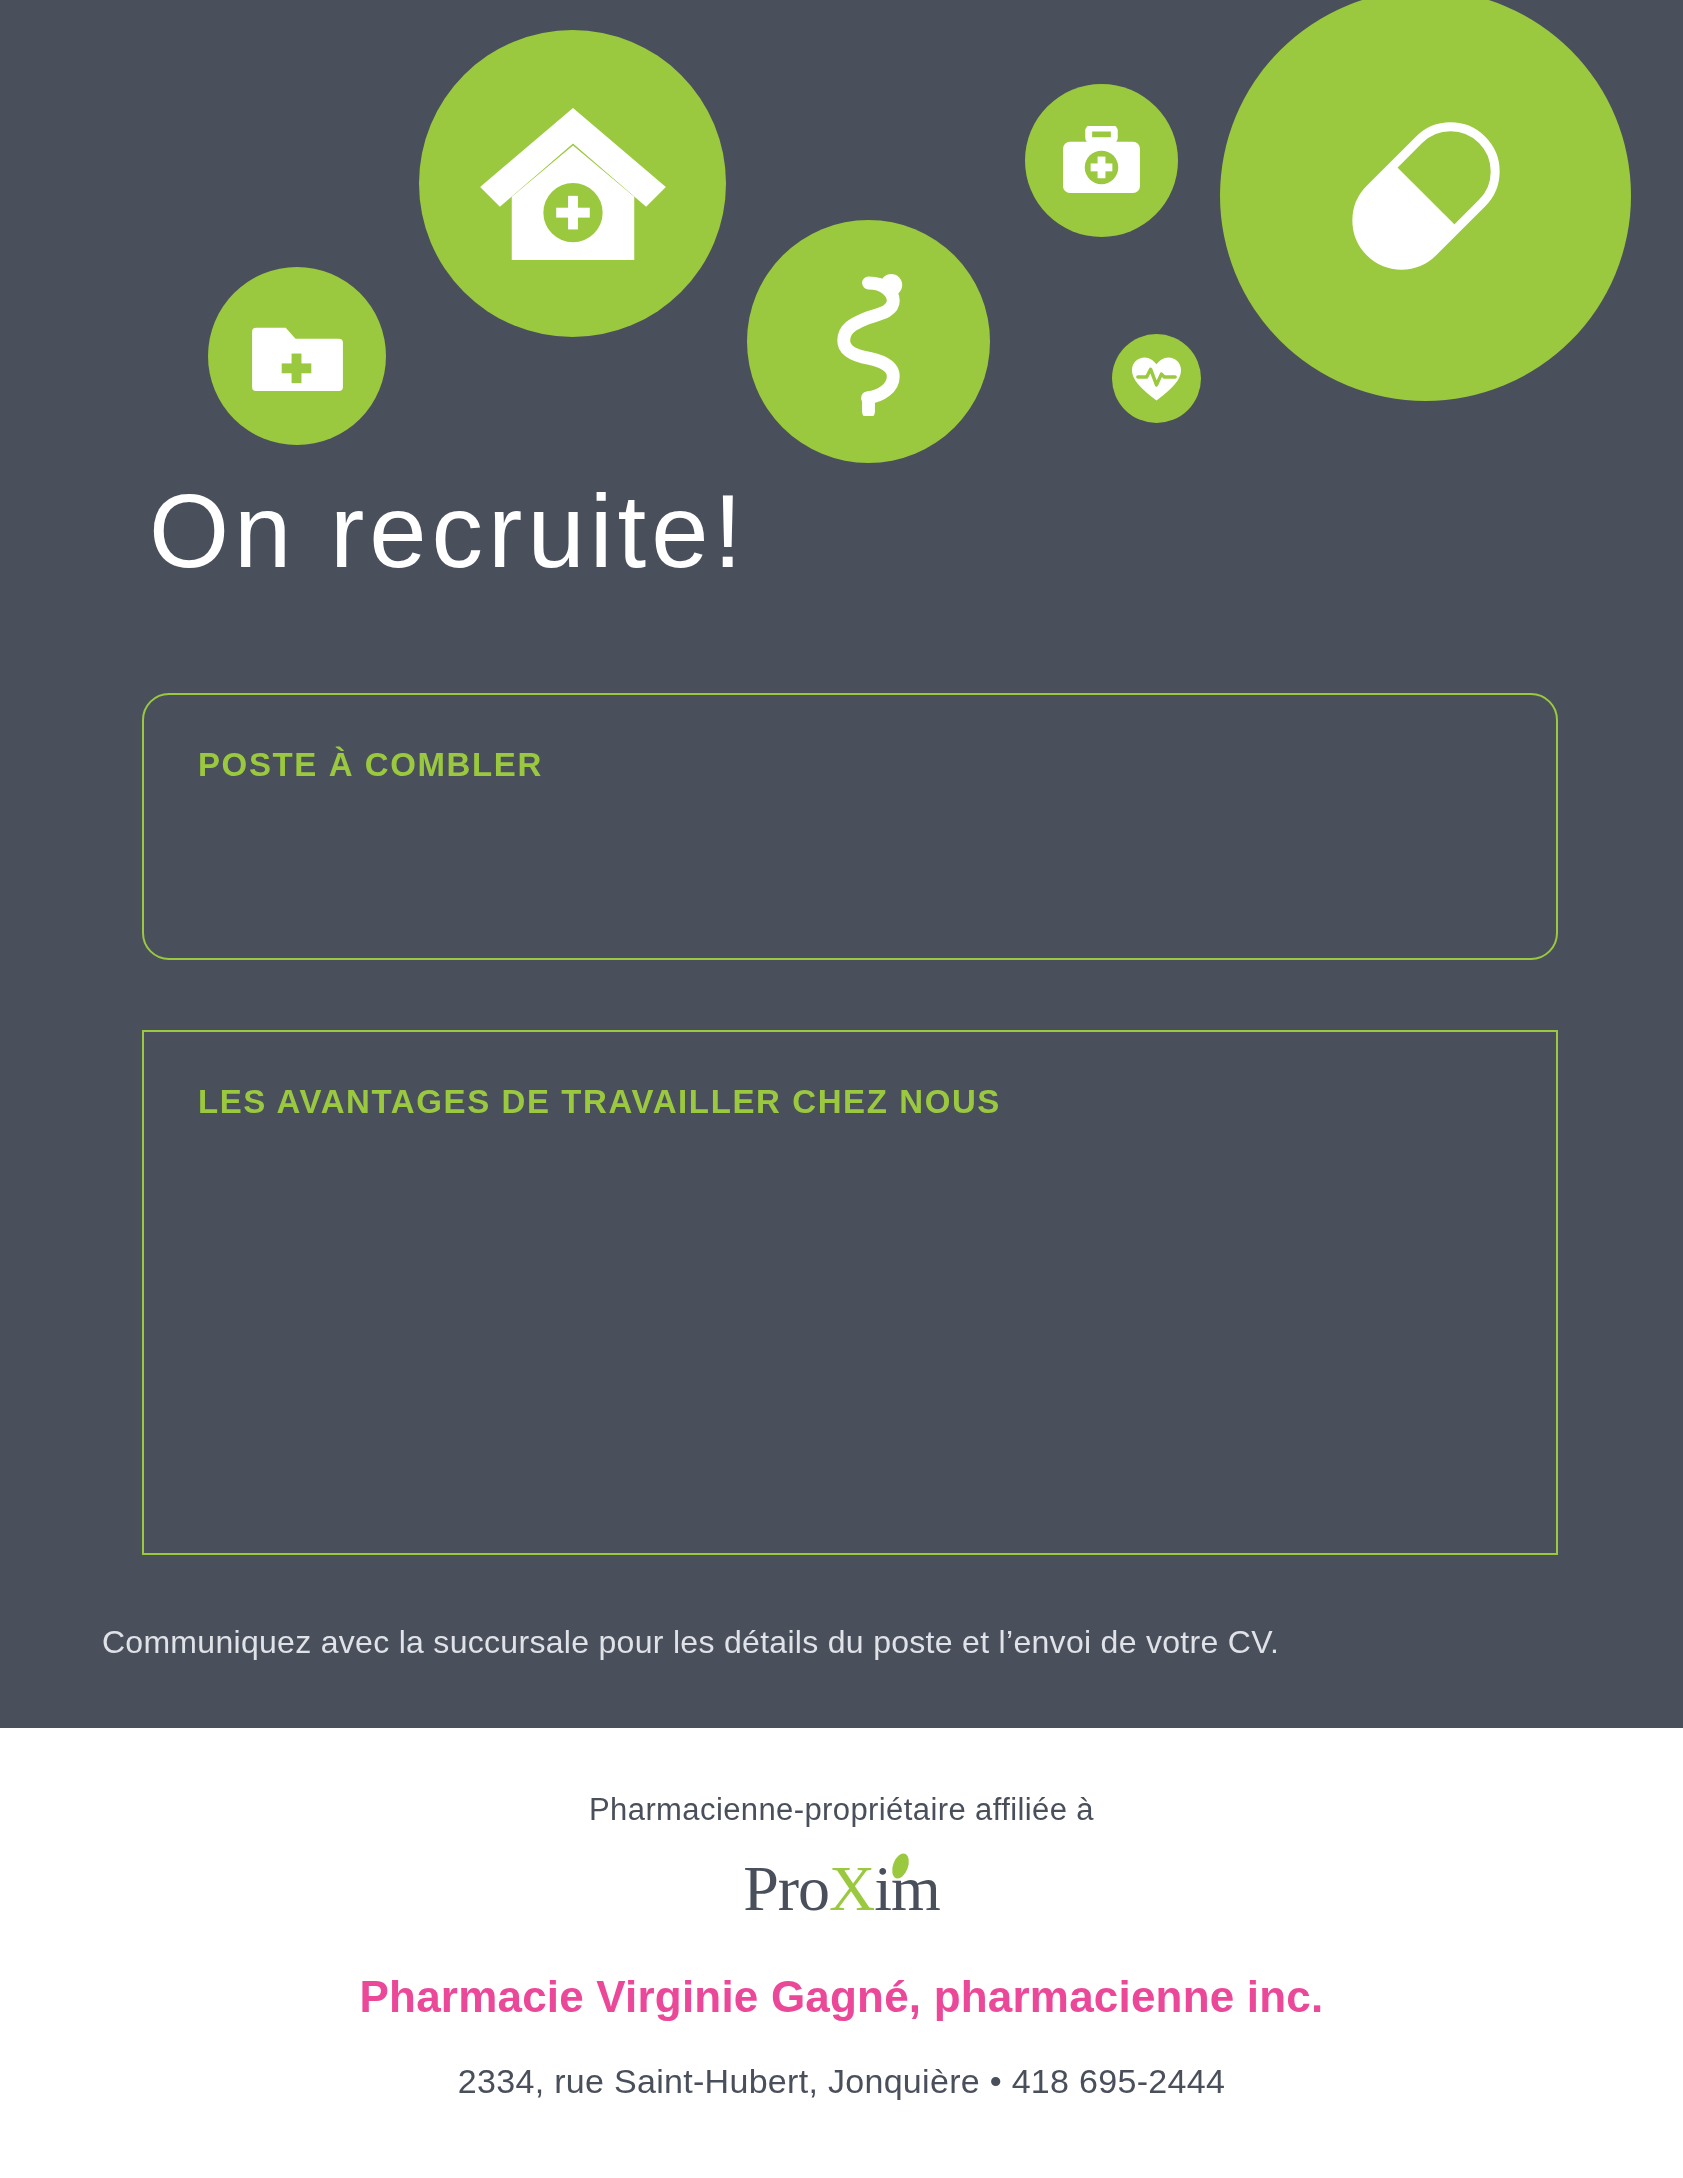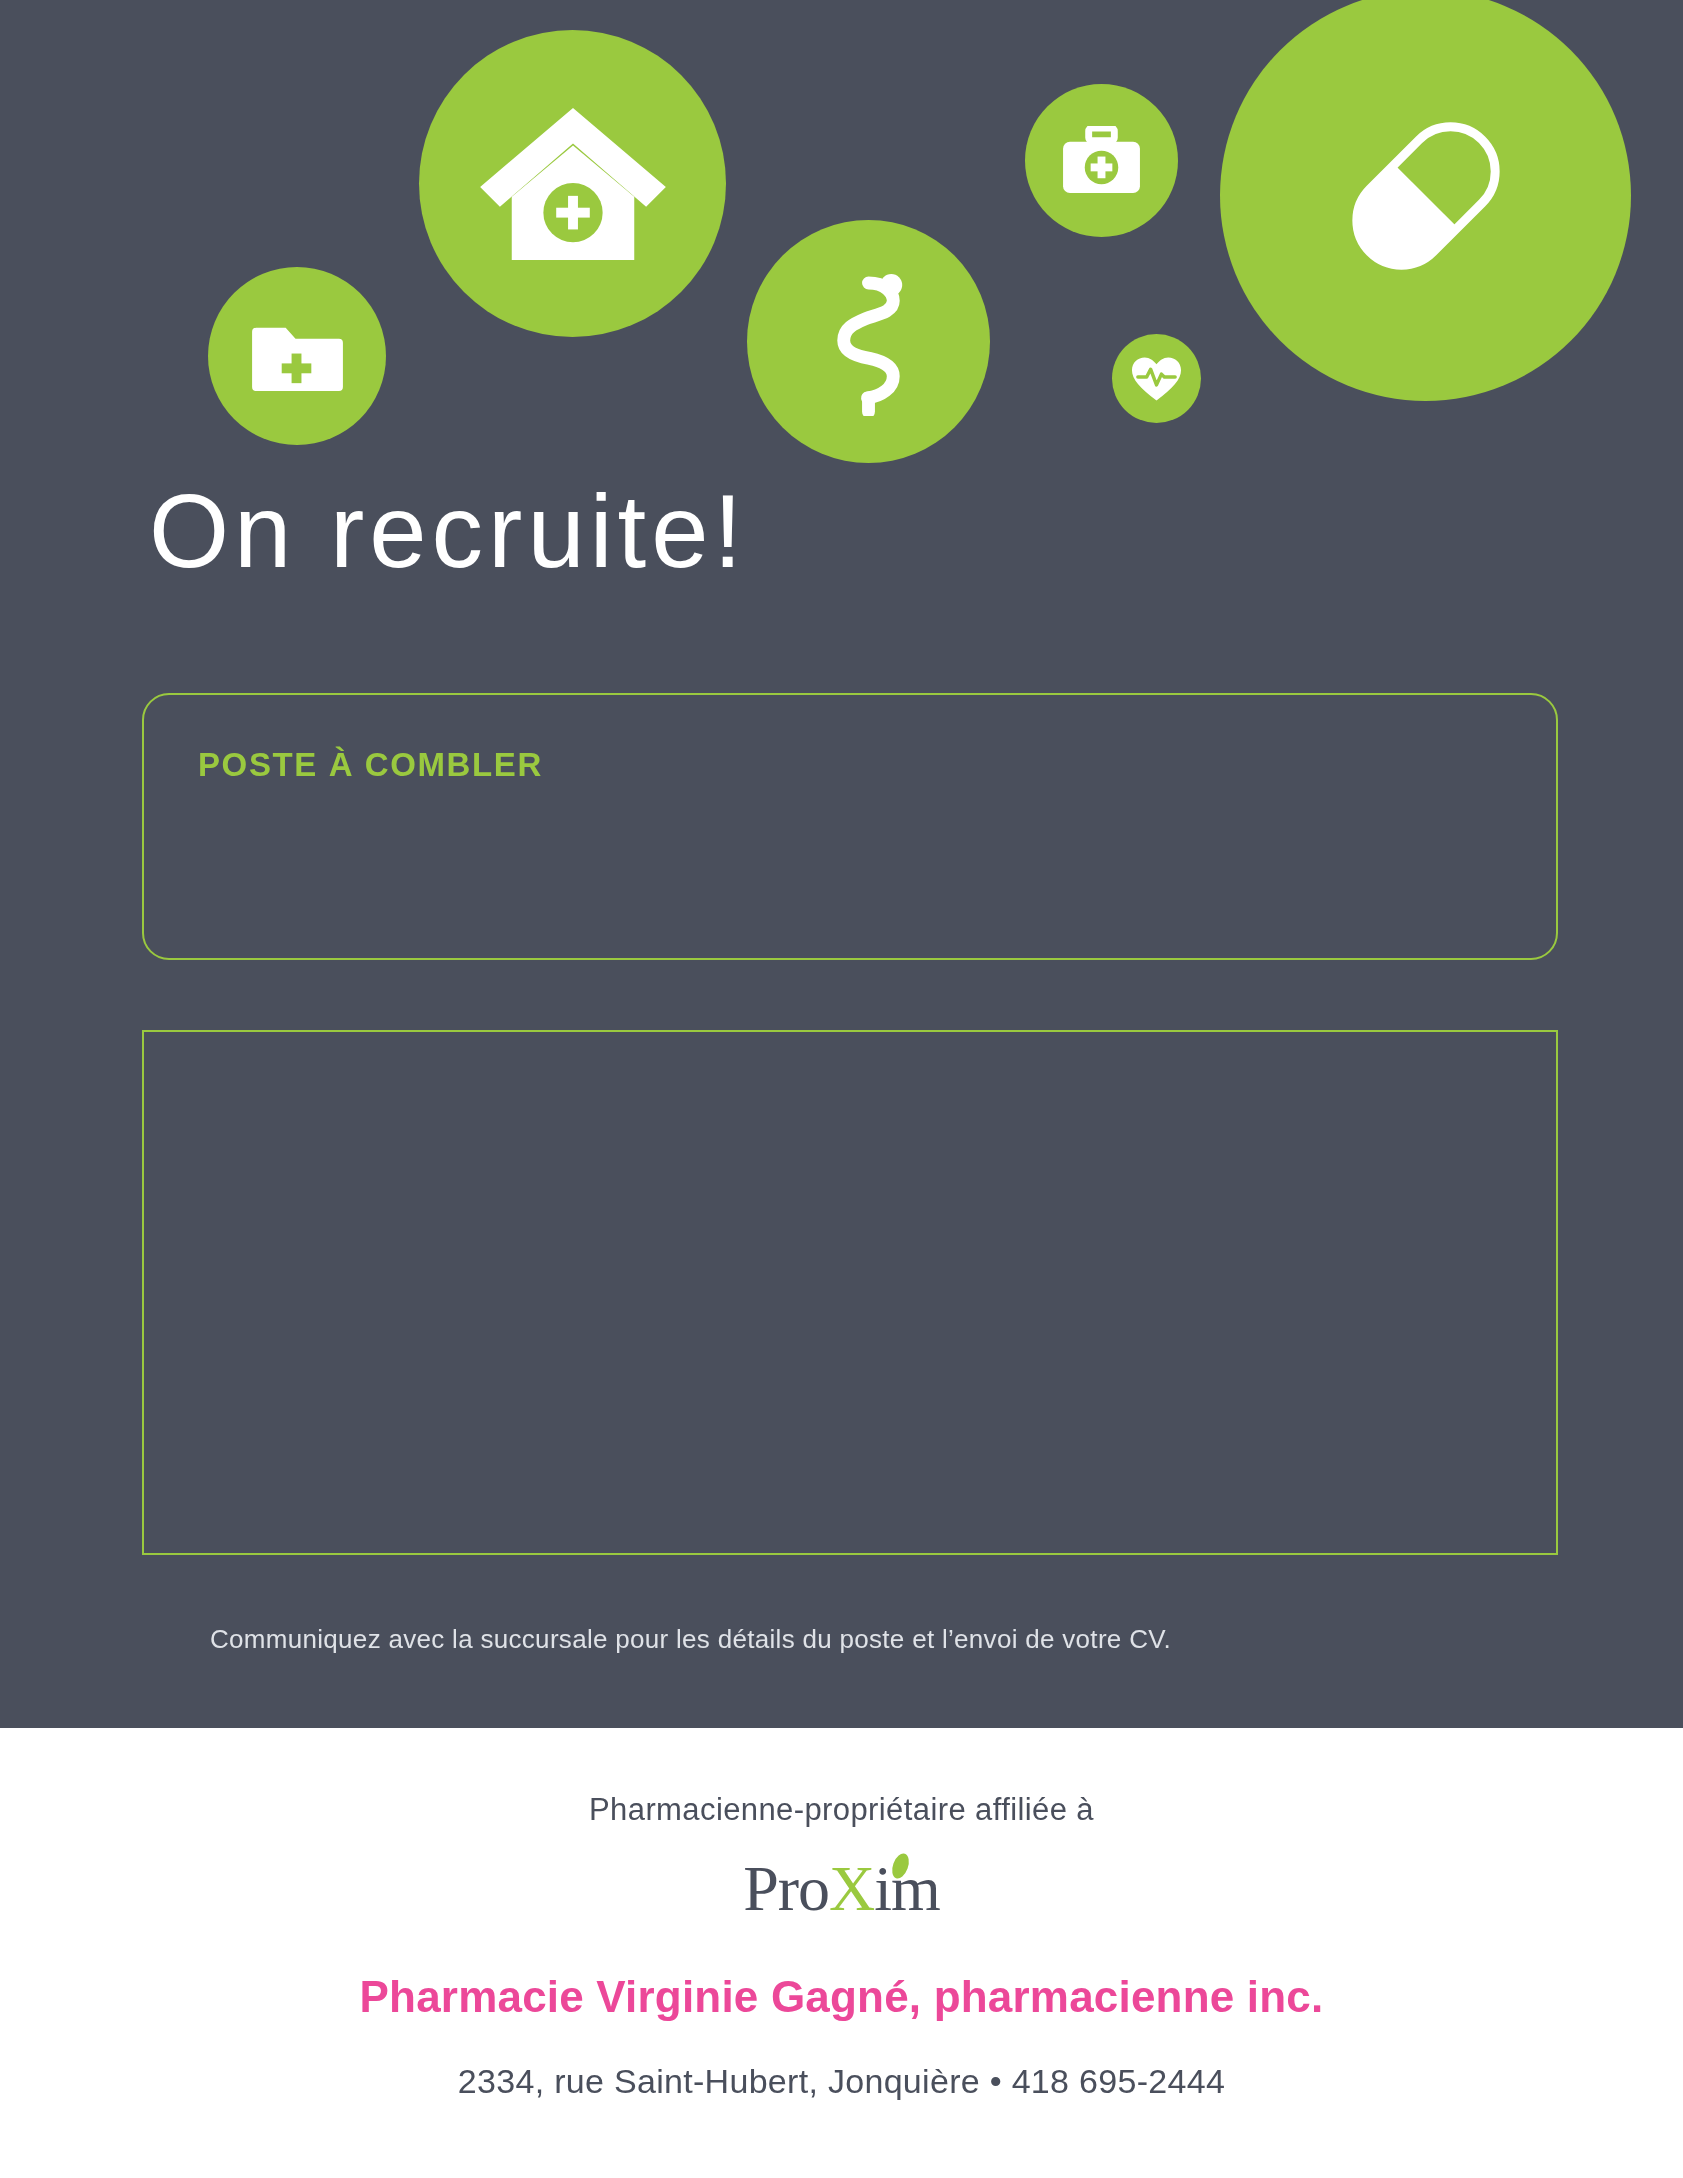--- a/index.html
+++ b/index.html
@@ -104,21 +104,21 @@
   }
 
   
   .note {
     position: absolute;
     left: 0;
     top: 1624px;
     width: 1381px;
     text-align: center;
     color: #dfe2e7;
-    font-size: 26px;
+    font-size: 32px;
     letter-spacing: 0.3px;
   }
 
   
   .footer {
     position: absolute;
     left: 0;
     top: 1728px;
     width: 1683px;
     height: 424px;
@@ -246,20 +246,21 @@
     </div>
 
     <div class="headline">On recruite!</div>
 
     <div class="field-box box-poste">
       <div class="field-label">POSTE À COMBLER</div>
       <div class="field-entry"></div>
     </div>
 
     <div class="field-box box-avantages">
+      <div class="field-label">LES AVANTAGES DE TRAVAILLER CHEZ NOUS</div>
       <div class="field-entry"></div>
     </div>
 
     <div class="note">Communiquez avec la succursale pour les détails du poste et l’envoi de votre CV.</div>
   </div>
 
   <div class="footer">
     <div class="affil">Pharmacienne-propriétaire affiliée à</div>
 
     <div class="logo-wrap">

